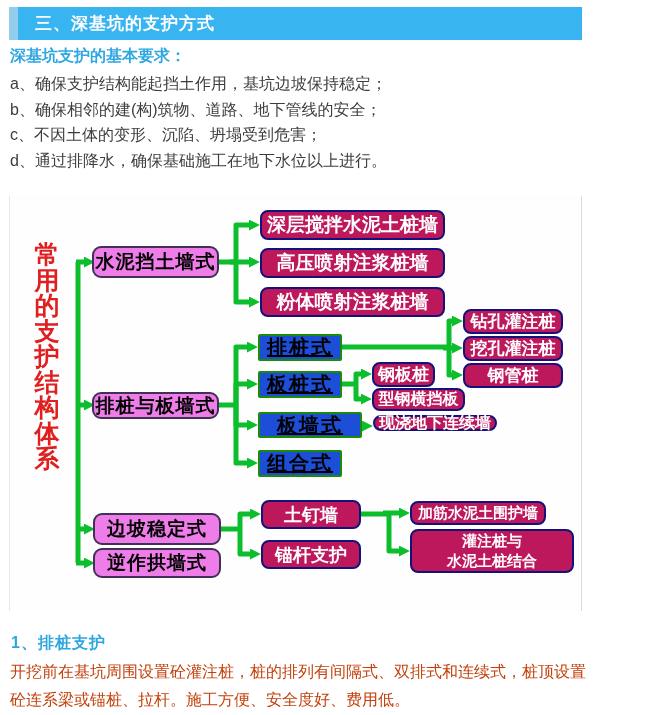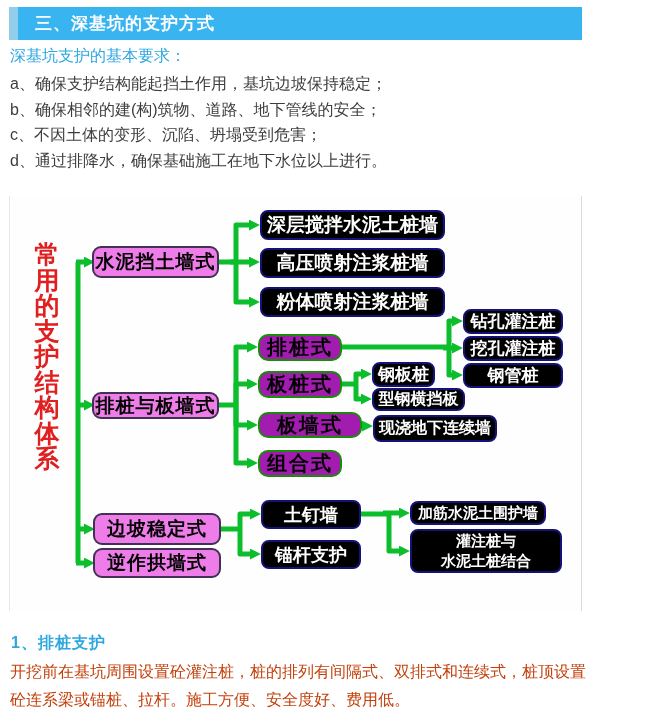--- a/index.html
+++ b/index.html
@@ -8,40 +8,40 @@
     font-family:"Liberation Sans","DejaVu Sans",sans-serif;color:#3d3d3d;
   }
   
   .banner-stripe{position:absolute;left:9px;top:7px;width:9px;height:33px;background:#93cdec;}
   .banner{
     position:absolute;left:18px;top:7px;width:564px;height:33px;background:#38b4f0;
     display:flex;align-items:center;box-sizing:border-box;padding-left:17px;
   }
   .banner span{color:#ffffff;font-size:17px;font-weight:bold;letter-spacing:1px;}
   
-  .subtitle{position:absolute;left:10px;top:46px;color:#2ea7e0;font-size:16px;font-weight:normal;}
+  .subtitle{position:absolute;left:10px;top:46px;color:#2ea7e0;font-size:16px;font-weight:bold;}
   .req-line{position:absolute;left:10px;font-size:16px;color:#3d3d3d;white-space:nowrap;}
   
   .diagram-frame{
     position:absolute;left:9px;top:196px;width:573px;height:415px;background:#fefefe;
     border-left:1px solid #e7e7e7;border-right:1px solid #dcdcdc;box-sizing:border-box;
   }
   .root-label{
     position:absolute;left:31px;top:242px;width:32px;
     font-size:25px;line-height:25.5px;font-weight:bold;color:#e02020;
     word-break:break-all;text-align:center;
   }
   .connectors{position:absolute;left:0;top:0;pointer-events:none;}
   .box{
     position:absolute;display:flex;align-items:center;justify-content:center;
     font-weight:bold;box-sizing:border-box;text-align:center;
   }
   .pink{background:#ee7de9;border:2px solid #433055;border-radius:9px;color:#000;font-size:19px;letter-spacing:1px;}
-  .green{background:#a21caf;border:2px solid #1a8c0a;border-radius:10px;color:#000;font-size:20px;letter-spacing:2px;}
-  .blue{background:#000000;border:2px solid #14117a;border-radius:8px;color:#fff;}
+  .green{background:#1d4ed8;border:2px solid #1a8c0a;border-radius:2px;color:#000;font-size:20px;letter-spacing:2px;text-decoration:underline;}
+  .blue{background:#be185d;border:2px solid #14117a;border-radius:8px;color:#fff;}
   .f19{font-size:19px;} .f18{font-size:18px;} .f17{font-size:17px;} .f16{font-size:16px;}
   .f15{font-size:15px;line-height:20px;white-space:pre-line;}
   
   .sec-heading{position:absolute;left:11px;top:633px;color:#2ea7e0;font-size:16px;font-weight:bold;letter-spacing:1px;}
   .sec-body{position:absolute;left:10px;top:658px;width:580px;font-size:16px;line-height:28px;color:#c2410c;}
 </style>
 </head>
 <body>
 
 <div class="page">
@@ -121,24 +121,24 @@
   <div class="box green" style="left:258px;top:412px;width:104px;height:26px">板墙式</div>
   <div class="box green" style="left:258px;top:450px;width:84px;height:27px">组合式</div>
 
   <div class="box blue f17" style="left:463px;top:309px;width:100px;height:25px">钻孔灌注桩</div>
   <div class="box blue f17" style="left:463px;top:336px;width:100px;height:25px">挖孔灌注桩</div>
   <div class="box blue f17" style="left:463px;top:363px;width:100px;height:25px">钢管桩</div>
 
   <div class="box blue f17" style="left:372px;top:362px;width:63px;height:25px">钢板桩</div>
   <div class="box blue f16" style="left:372px;top:388px;width:93px;height:23px">型钢横挡板</div>
 
-  <div class="box blue f16" style="left:373px;top:415px;width:124px;height:27px">现浇地下连续墙</div>
+  <div class="box blue f16" style="left:373px;top:415px;width:124px;height:16px">现浇地下连续墙</div>
 
   <div class="box blue f18" style="left:261px;top:500px;width:100px;height:29px">土钉墙</div>
   <div class="box blue f18" style="left:261px;top:540px;width:100px;height:29px">锚杆支护</div>
   <div class="box blue f15" style="left:410px;top:501px;width:136px;height:24px">加筋水泥土围护墙</div>
-  <div class="box blue f15" style="left:410px;top:529px;width:152px;height:44px">灌注桩与
+  <div class="box blue f15" style="left:410px;top:529px;width:164px;height:44px">灌注桩与
 水泥土桩结合</div>
 
   <div class="sec-heading">1、排桩支护</div>
   <div class="sec-body">开挖前在基坑周围设置砼灌注桩，桩的排列有间隔式、双排式和连续式，桩顶设置砼连系梁或锚桩、拉杆。施工方便、安全度好、费用低。</div>
 
 </div>
 
 </body></html>

